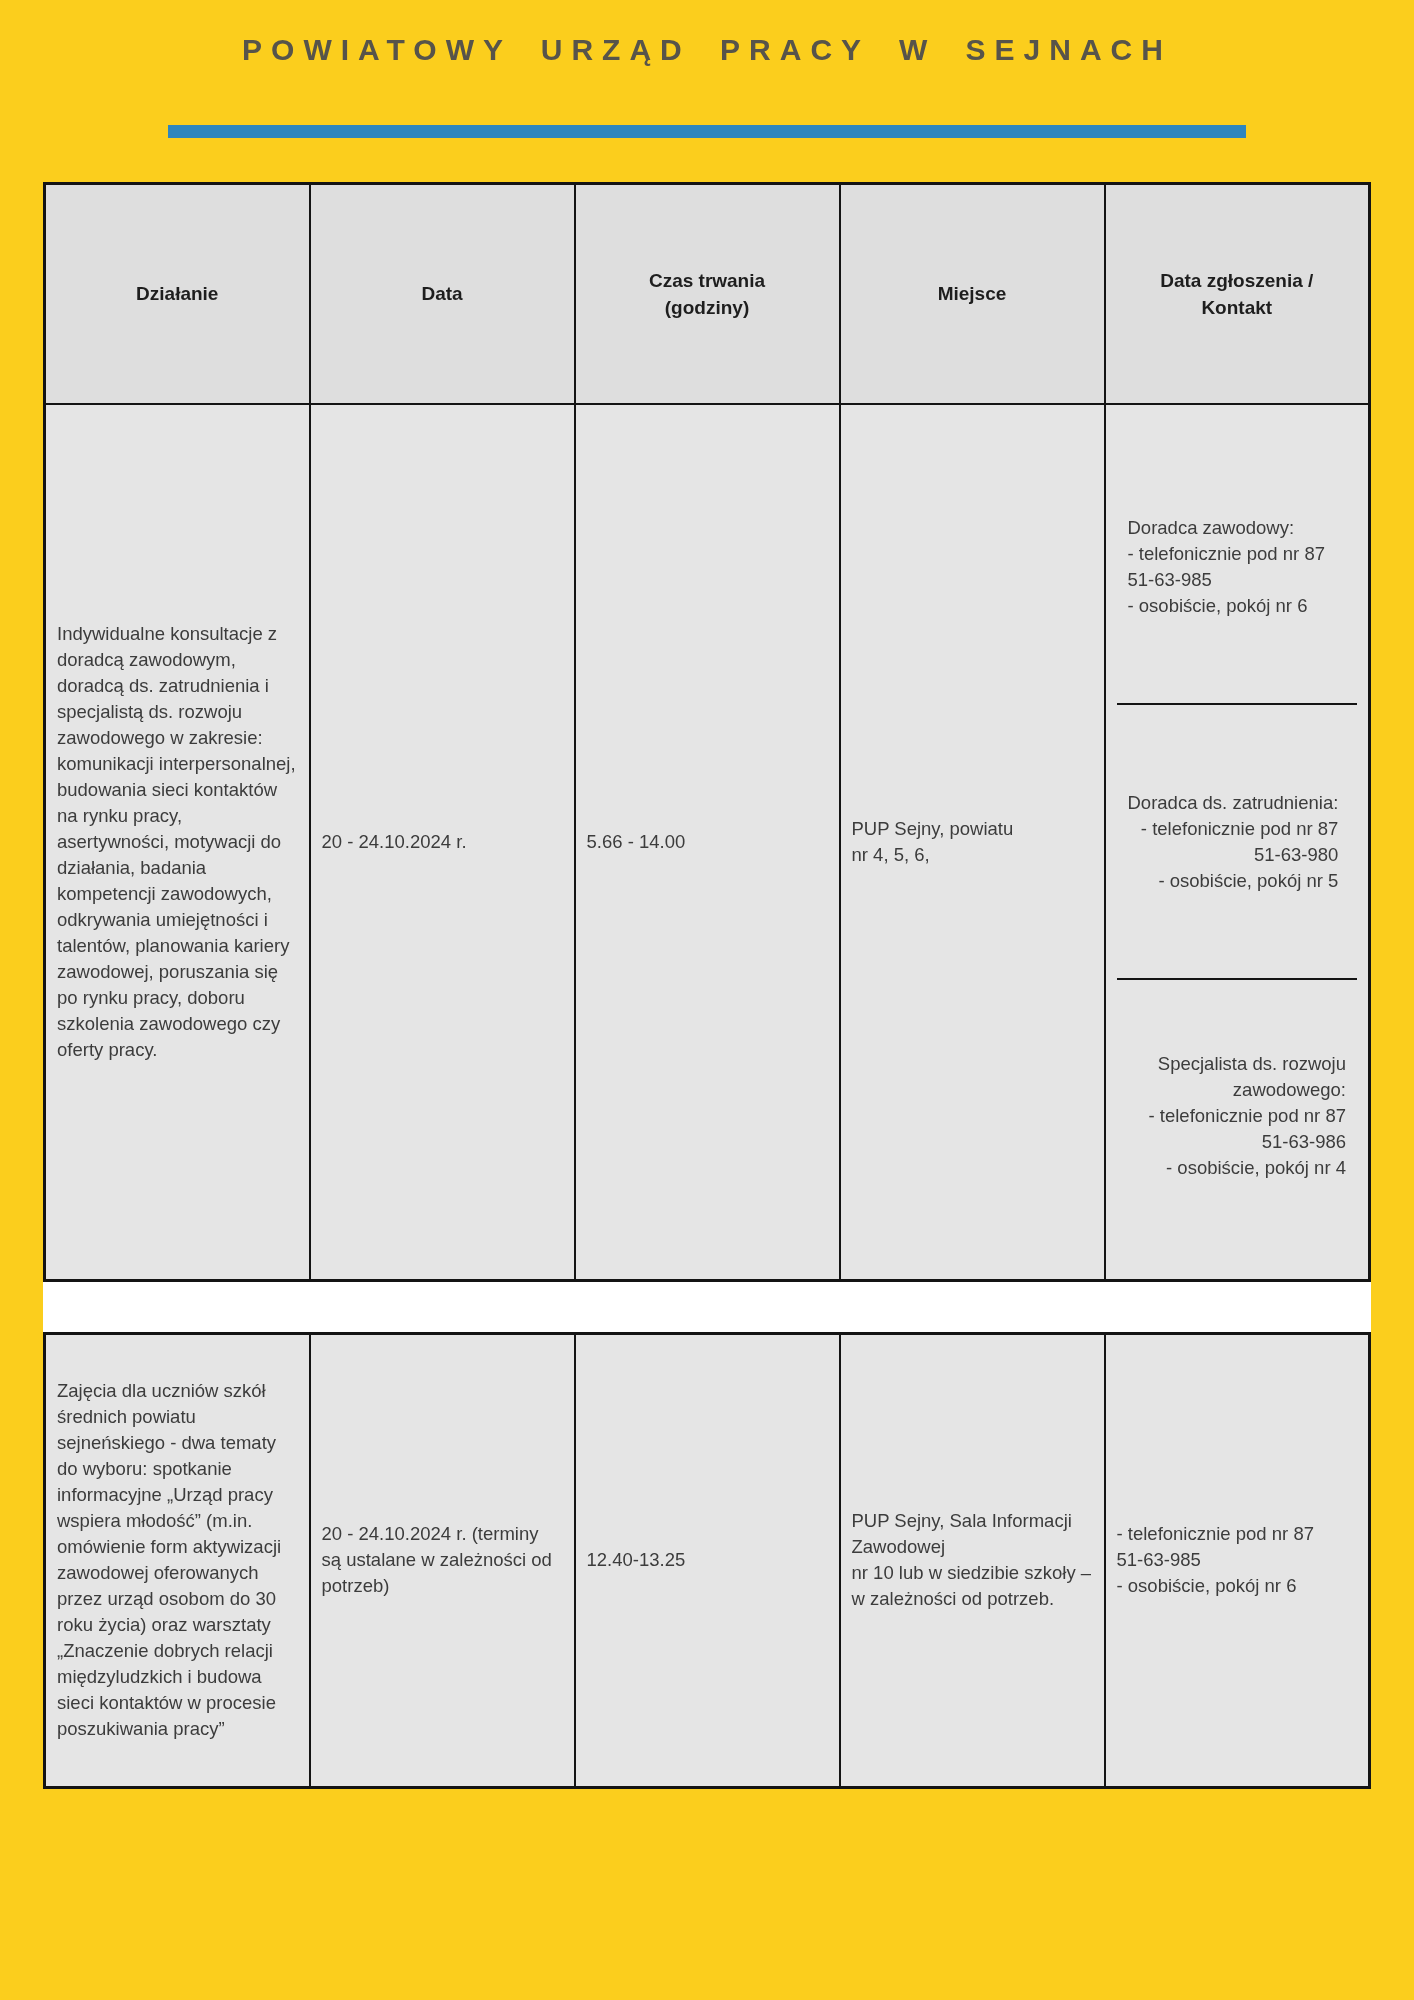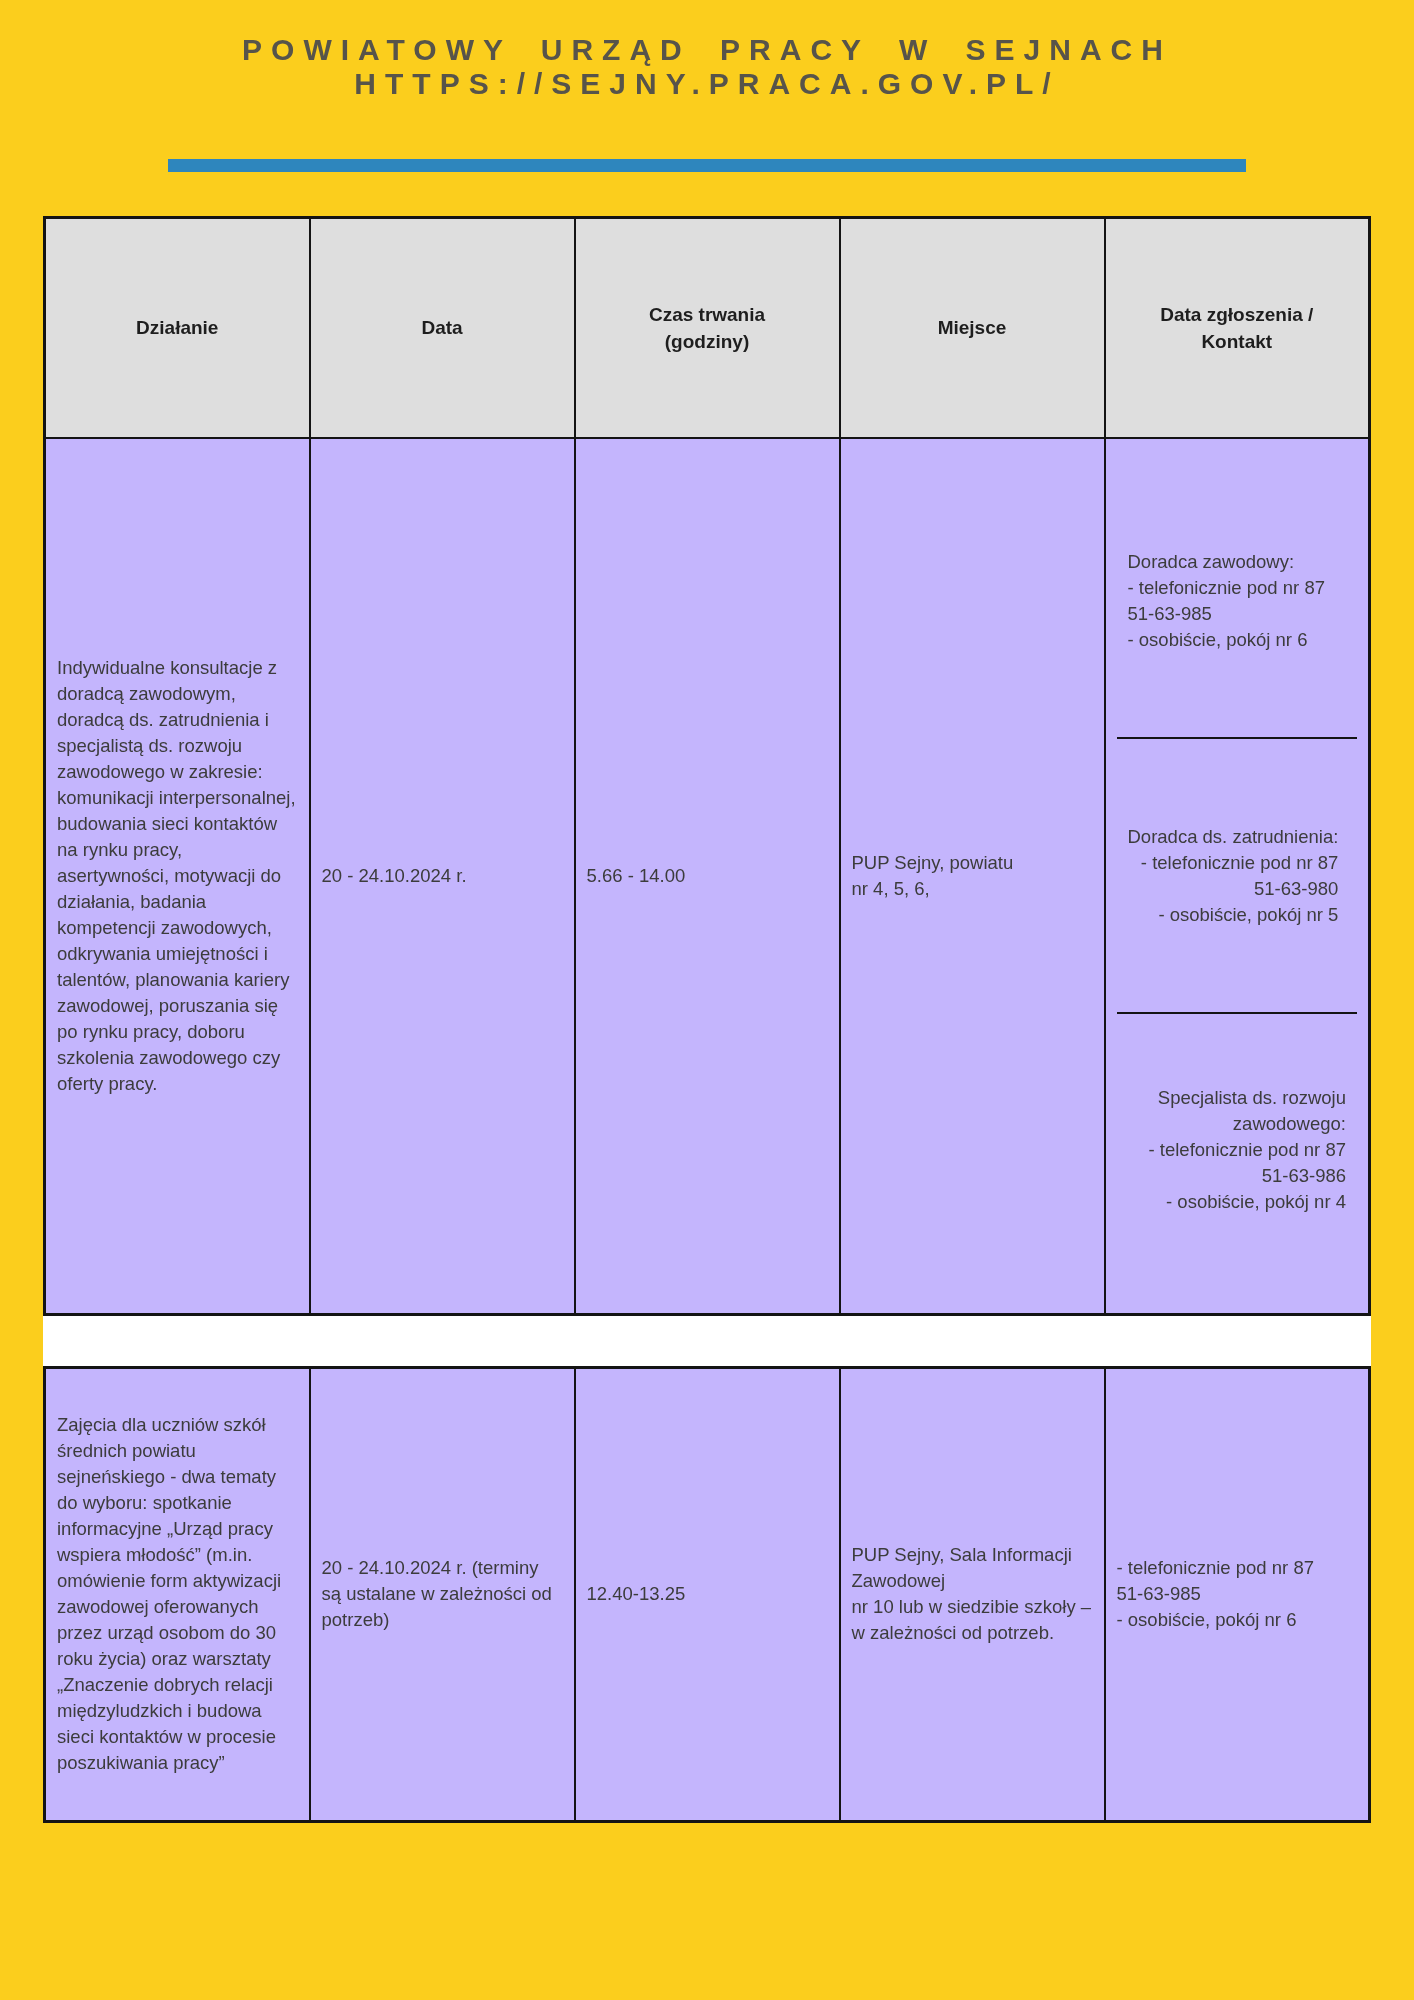--- a/index.html
+++ b/index.html
@@ -54,21 +54,21 @@
     font-size: 19px;
     line-height: 27px;
     font-weight: bold;
     color: #1E1E1E;
     text-align: center;
     vertical-align: middle;
     white-space: pre-line;
     padding: 0 8px;
   }
   table.sched td {
-    background: #c4b5fd;
+    background: #e5e5e5;
     font-size: 18.5px;
     line-height: 26px;
     color: #3C3C3C;
     text-align: left;
     vertical-align: middle;
     white-space: pre-line;
     padding: 0 11px;
     overflow: hidden;
   }
   tr.header-row   { height: 220px; }
@@ -98,21 +98,20 @@
   .table-gap {
     height: 6px;
     background: #ffffff;
   }
 </style>
 </head>
 <body>
 
 <div class="header-block">
   <div class="header-line">POWIATOWY URZĄD PRACY W SEJNACH</div>
-  <div class="header-line">HTTPS://SEJNY.PRACA.GOV.PL/</div>
 </div>
 
 <div class="blue-bar"></div>
 
 <div class="table-wrap">
 
   <table class="sched">
     <colgroup>
       <col style="width:20%">
         <col style="width:20%">

